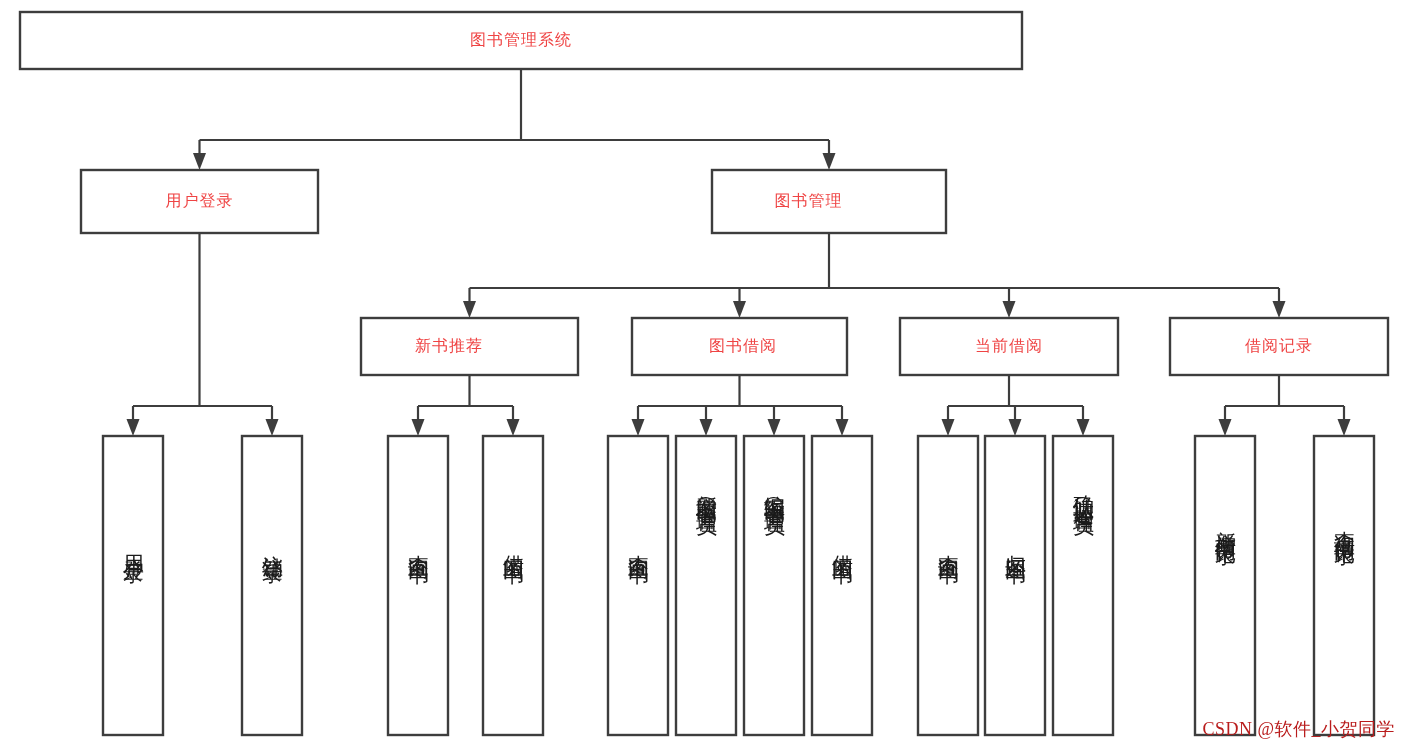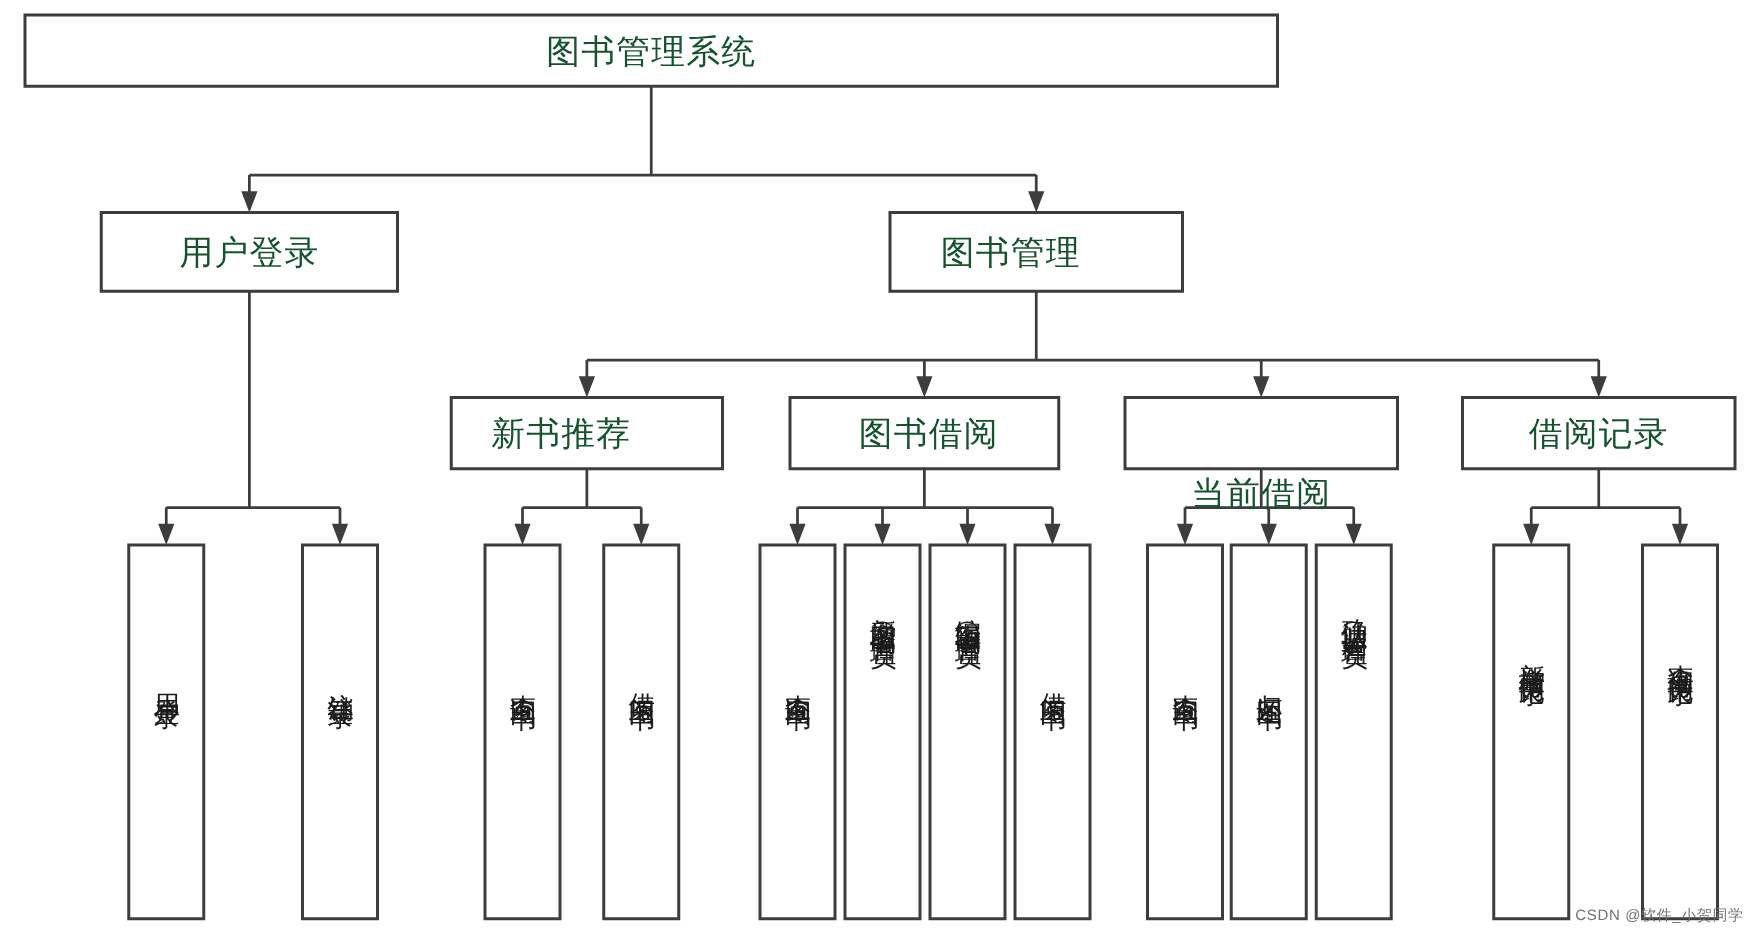--- a/index.html
+++ b/index.html
@@ -61,32 +61,32 @@
   }
   .hlabel-wrap {
     position: absolute;
     display: flex;
     align-items: center;
     justify-content: center;
     pointer-events: none;
   }
   .hlabel-text {
     font-family: "DejaVu Sans", "Liberation Sans", sans-serif;
-    font-size: 27px;
-    color: #14532d;
+    font-size: 16px;
+    color: #ef4444;
     letter-spacing: 1px;
     white-space: nowrap;
   }
   #watermark {
     position: absolute;
     right: 10px;
     bottom: 6px;
-    font-family: Liberation Sans, sans-serif;
-    font-size: 12px;
-    color: #737373;
+    font-family: Liberation Serif, serif;
+    font-size: 18px;
+    color: #b91c1c;
     letter-spacing: 0.5px;
     white-space: nowrap;
     pointer-events: none;
   }
 </style>
 </head>
 <body>
 
 <div id="diagram-root">
 
@@ -178,21 +178,21 @@
       </div>
       <div class="hlabel-wrap" style="left: 712px; top: 170px; width: 193px; height: 63px;">
         <div class="hlabel-text">图书管理</div>
       </div>
       <div class="hlabel-wrap" style="left: 361px; top: 318px; width: 176px; height: 57px;">
         <div class="hlabel-text">新书推荐</div>
       </div>
       <div class="hlabel-wrap" style="left: 632px; top: 318px; width: 222px; height: 57px; align-items: center;">
         <div class="hlabel-text">图书借阅</div>
       </div>
-      <div class="hlabel-wrap" style="left: 900px; top: 318px; width: 218px; height: 57px; margin-top: 48px;">
+      <div class="hlabel-wrap" style="left: 900px; top: 318px; width: 218px; height: 57px;">
         <div class="hlabel-text">当前借阅</div>
       </div>
       <div class="hlabel-wrap" style="left: 1170px; top: 318px; width: 218px; height: 57px;">
         <div class="hlabel-text">借阅记录</div>
       </div>
       <div class="vlabel-wrap" style="left: 103px; top: 436px; width: 60px; height: 299px;">
         <div class="vlabel-text" style="margin-top: 101.5px;">用户登录</div>
       </div>
       <div class="vlabel-wrap" style="left: 242px; top: 436px; width: 60px; height: 299px;">
         <div class="vlabel-text" style="margin-top: 101.5px;">注销登录</div>

